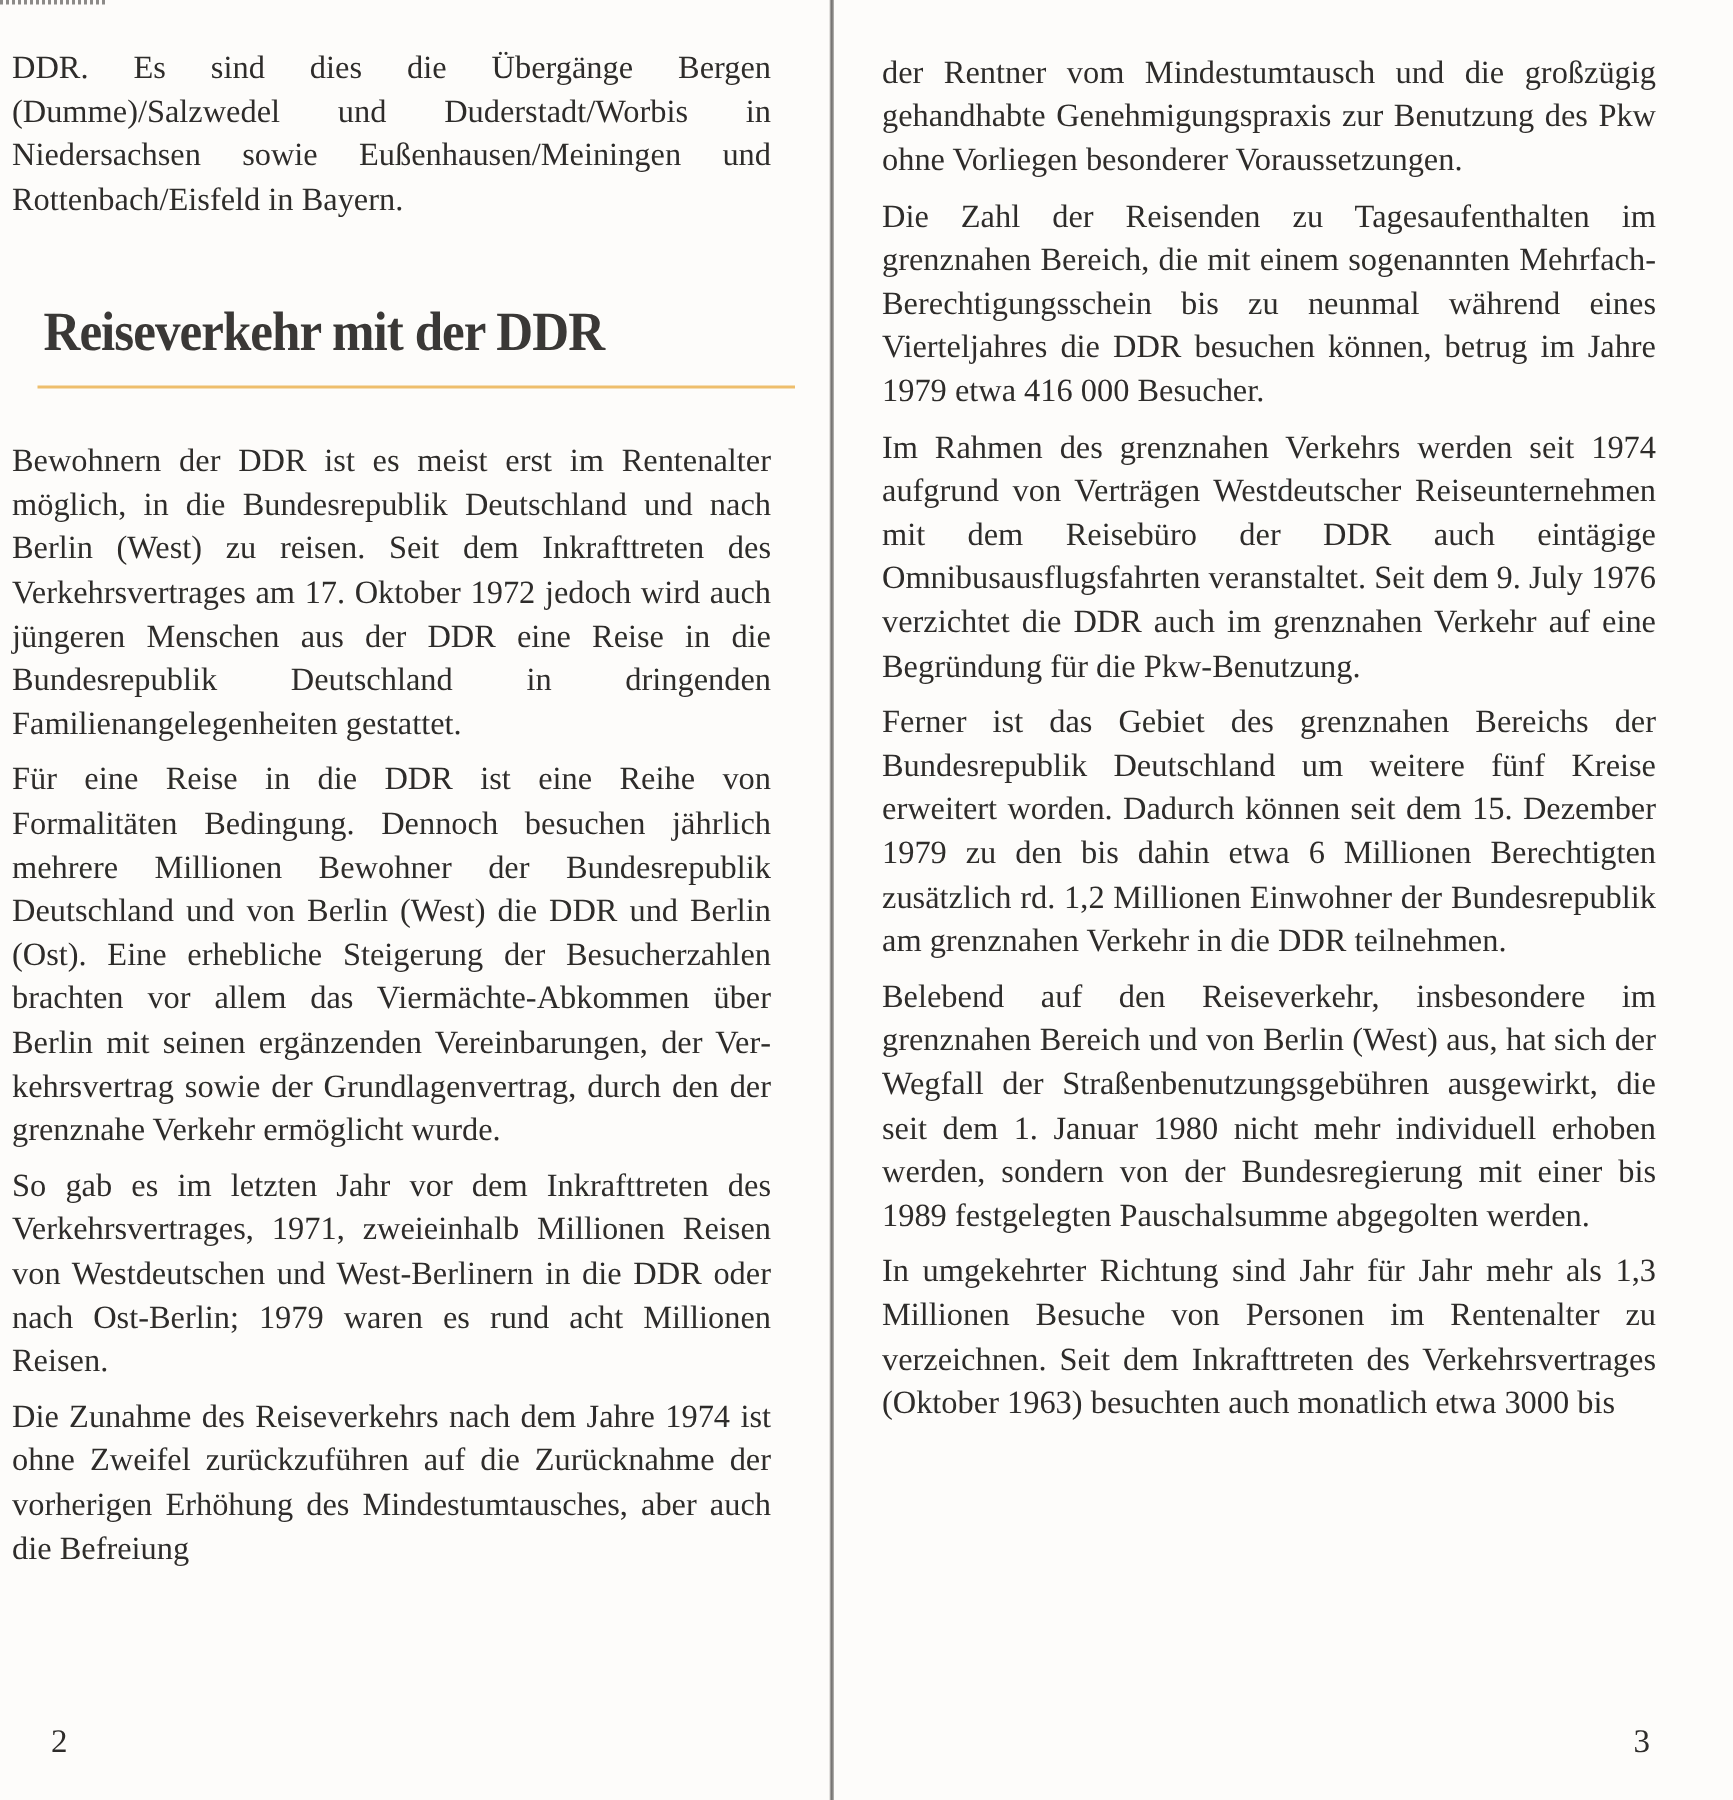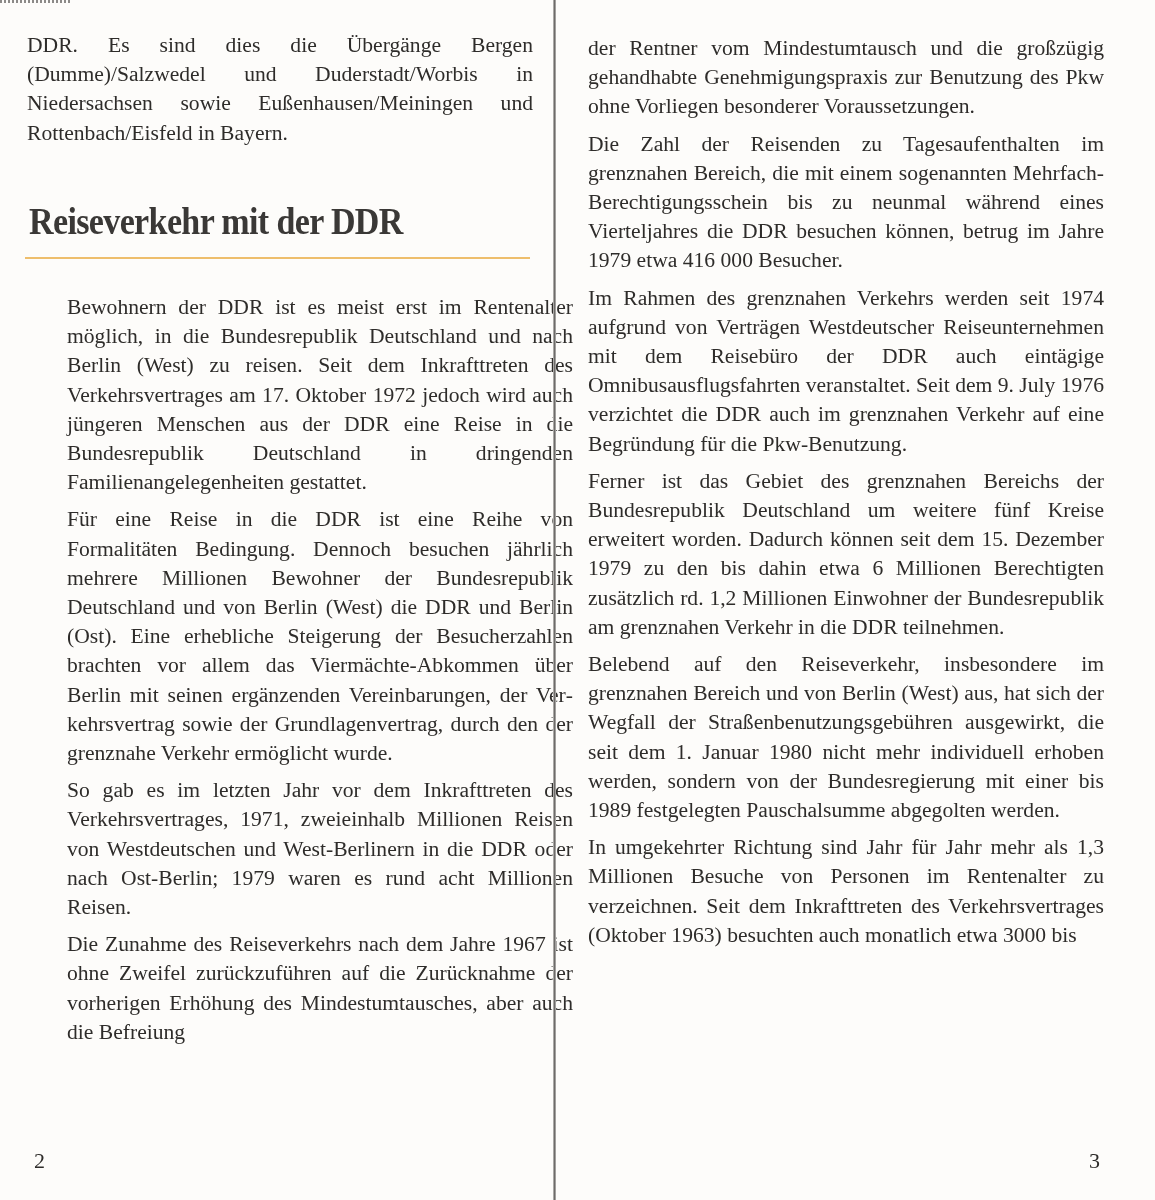--- a/index.html
+++ b/index.html
@@ -17,21 +17,21 @@
   .page-right { left: 558px; width: 597px; }
   .gutter {
     position: absolute; left: 553px; top: 0; width: 3px; height: 1200px;
     background: linear-gradient(to right, #c9c7c4, #6d6b69 50%, #bdbbb8);
   }
   .scan-mark {
     position: absolute; left: 0; top: 0; width: 70px; height: 3px;
     background: repeating-linear-gradient(to right, #8c8a88 0 2px, transparent 2px 4px);
   }
   .column { position: absolute; }
-  .page-left .column { left: 27px; width: 506px; }
+  .page-left .column { left: 8px; width: 506px; }
   .page-right .column { left: 30px; width: 516px; margin-top: 16px; }
   p.para {
     margin: 0 0 8px 0;
     font-size: 21.6px;
     line-height: 29.2px;
     text-align: justify;
     hyphens: manual;
   }
   .top-para { position: absolute; top: 31px; }
   .heading {
@@ -42,21 +42,21 @@
     font-size: 37px;
     letter-spacing: -0.7px;
     color: #3a3836;
     transform: scaleX(0.92);
     transform-origin: left center;
   }
   .rule {
     position: absolute; top: 257px; left: 25px; width: 505px; height: 2px;
     background: #eebe6c;
   }
-  .body-col { top: 293px; margin-left: 40px; }
+  .body-col { top: 293px; }
   .page-right .column { top: 18px; }
   .page-number {
     position: absolute; top: 1148px;
     font-size: 22px;
   }
   .page-left .page-number { left: 34px; }
   .page-right .page-number { left: 531px; }
 </style>
 </head>
 <body>
@@ -69,21 +69,21 @@
       <p class="para">DDR. Es sind dies die Übergänge Bergen (Dumme)/Salzwedel und Duderstadt/Worbis in Niedersachsen sowie Eußenhausen/Meiningen und Rottenbach/Eisfeld in Bayern.</p>
     </div>
 
     <h2 class="heading">Reiseverkehr mit der DDR</h2>
     <div class="rule" style="background: rgb(238, 190, 108);"></div>
 
     <div class="column body-col">
       <p class="para">Bewohnern der DDR ist es meist erst im Rentenalter möglich, in die Bundesrepublik Deutschland und nach Berlin (West) zu reisen. Seit dem Inkrafttreten des Verkehrsvertrages am 17. Oktober 1972 jedoch wird auch jünge­ren Menschen aus der DDR eine Reise in die Bundesrepublik Deutschland in dringenden Familienangelegenheiten gestattet.</p>
       <p class="para">Für eine Reise in die DDR ist eine Reihe von Formalitäten Bedingung. Dennoch besuchen jährlich mehrere Millionen Bewohner der Bun­desrepublik Deutschland und von Berlin (West) die DDR und Berlin (Ost). Eine erhebliche Stei­gerung der Besucherzahlen brachten vor allem das Viermächte-Abkommen über Berlin mit sei­nen ergänzenden Vereinbarungen, der Ver­kehrsvertrag sowie der Grundlagenvertrag, durch den der grenznahe Verkehr ermöglicht wurde.</p>
       <p class="para">So gab es im letzten Jahr vor dem Inkrafttreten des Verkehrsvertrages, 1971, zweieinhalb Mil­lionen Reisen von Westdeutschen und West-Berlinern in die DDR oder nach Ost-Berlin; 1979 waren es rund acht Millionen Reisen.</p>
-      <p class="para">Die Zunahme des Reiseverkehrs nach dem Jah­re 1967 ist ohne Zweifel zurückzuführen auf die Zurücknahme der vorherigen Erhöhung des Mindestumtausches, aber auch die Befreiung</p>
+      <p class="para">Die Zunahme des Reiseverkehrs nach dem Jah­re 1974 ist ohne Zweifel zurückzuführen auf die Zurücknahme der vorherigen Erhöhung des Mindestumtausches, aber auch die Befreiung</p>
     </div>
 
     <div class="page-number">2</div>
   </div>
 
   <div class="gutter"></div>
 
   <div class="page page-right">
     <div class="column">
       <p class="para">der Rentner vom Mindestumtausch und die großzügig gehandhabte Genehmigungspraxis zur Benutzung des Pkw ohne Vorliegen beson­derer Voraussetzungen.</p>

